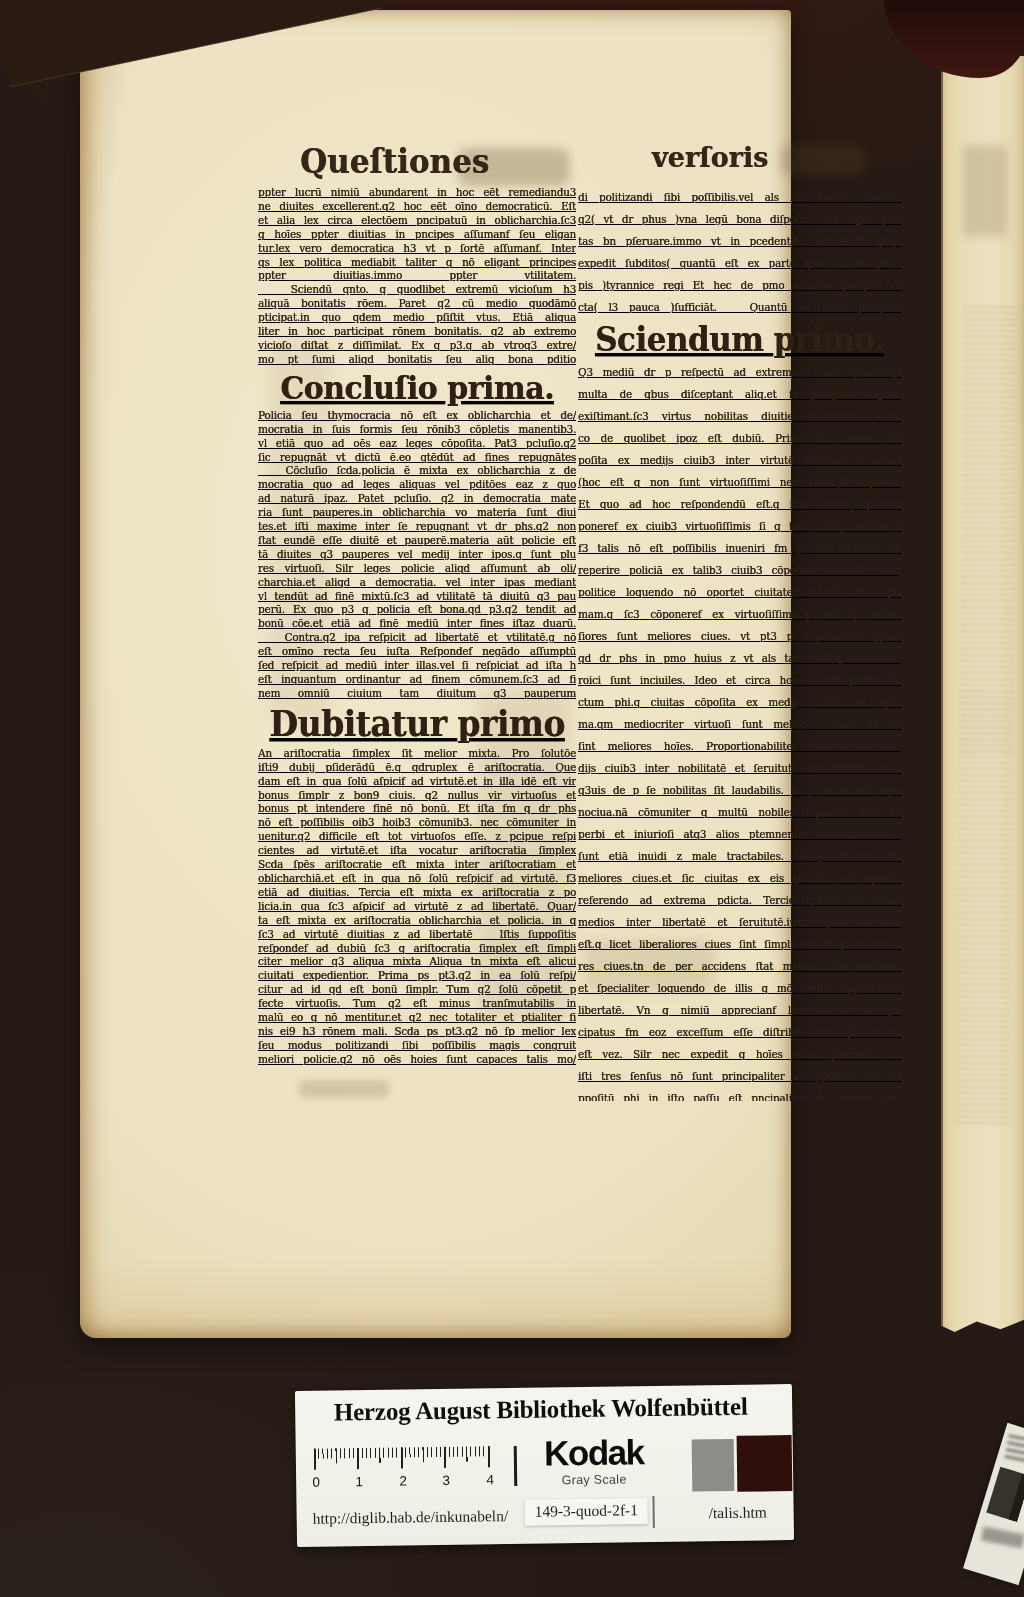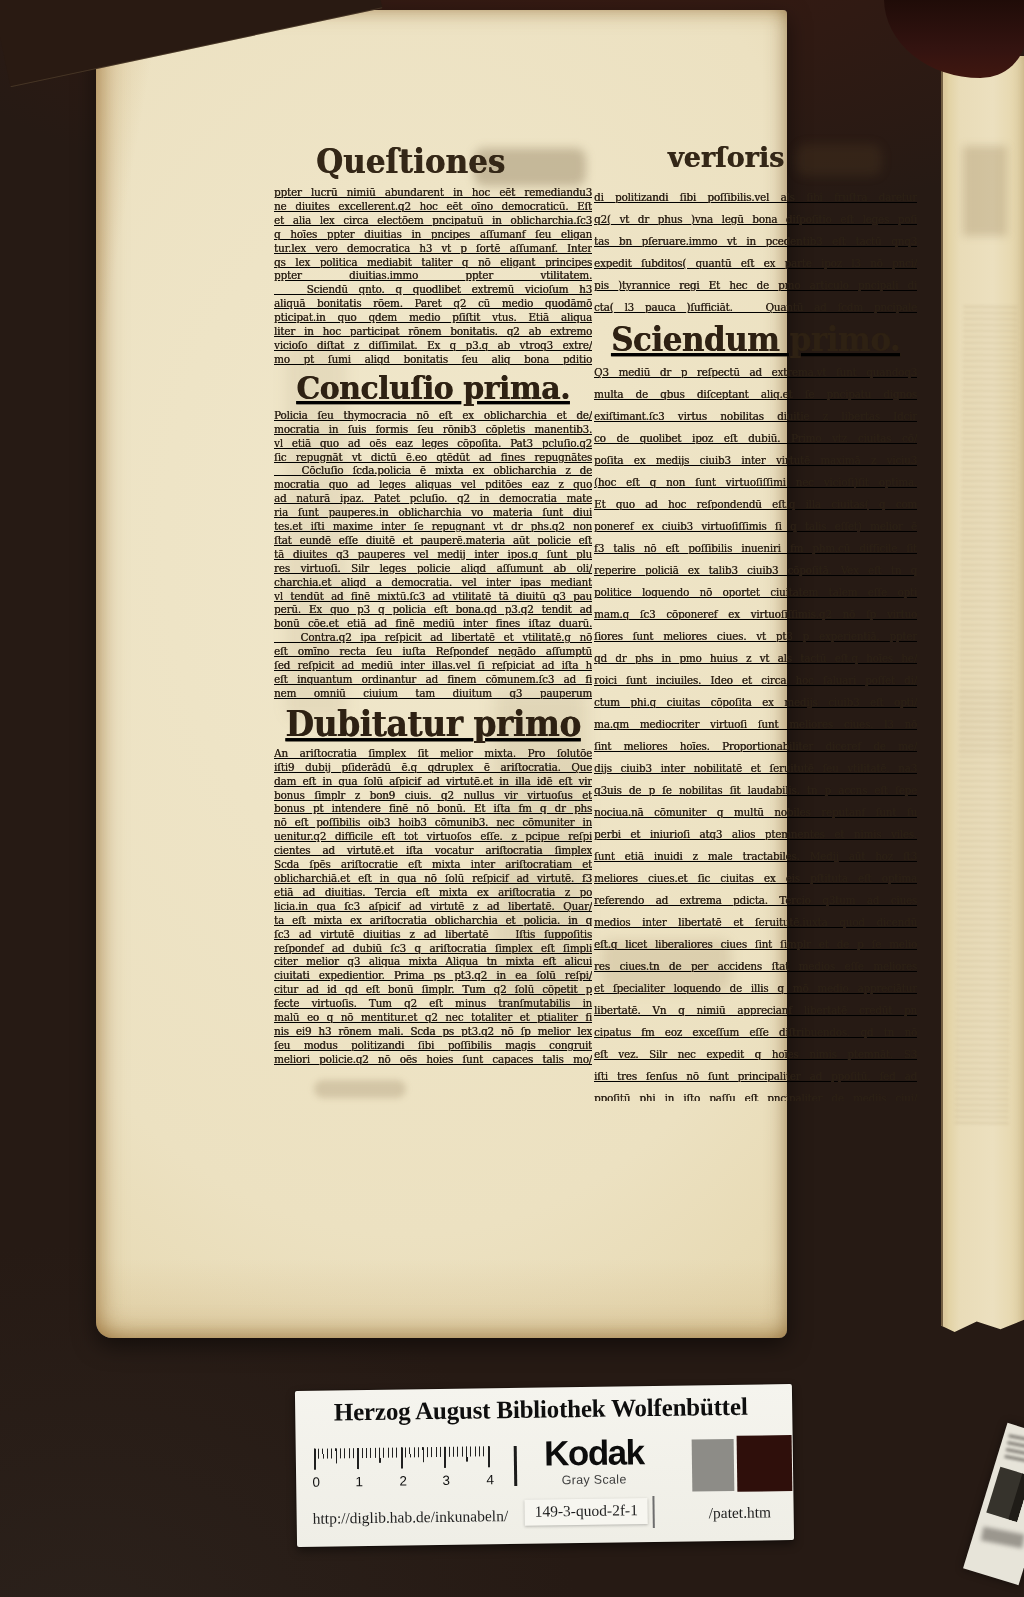--- a/index.html
+++ b/index.html
@@ -8,33 +8,34 @@
     background:
       radial-gradient(1200px 520px at 55% -5%, #3a1a12 0%, rgba(58,26,18,0) 60%),
       radial-gradient(900px 700px at 8% 102%, #2b211b 0%, rgba(43,33,27,0) 55%),
       #261a14;
     font-family:"DejaVu Serif", serif;
   }
   .scene{position:absolute;inset:0;}
 
   
   .book-page{
-    position:absolute;left:96px;top:10px;width:691px;height:1328px;
+    position:absolute;left:80px;top:10px;width:691px;height:1328px;
     background:
       linear-gradient(100deg, rgba(185,142,75,.30) 0%, rgba(185,142,75,0) 7%),
       linear-gradient(0deg, rgba(180,140,75,.18) 0%, rgba(180,140,75,0) 6%),
       radial-gradient(120% 90% at 45% 40%, #f0e7cb 0%, #ece1c1 58%, #e4d5ab 85%, #d8c28d 97%, #cdb279 100%);
     border-radius:30px 4px 8px 16px;
     box-shadow:
       inset 16px 0 26px -12px rgba(140,95,35,.55),
       inset -12px 0 20px -10px rgba(120,85,40,.45),
       inset 0 -16px 24px -12px rgba(140,100,40,.5),
       inset 0 14px 22px -14px rgba(140,100,40,.40),
       0 8px 22px rgba(0,0,0,.5);
     z-index:1;
+    padding-left:20px;
   }
 
   
   .ghost{position:absolute;border-radius:10px;pointer-events:none;}
   .g1{left:378px;top:138px;width:112px;height:38px;background:rgba(95,72,40,.28);filter:blur(5px);}
   .g2{left:700px;top:134px;width:86px;height:32px;background:rgba(95,72,40,.22);filter:blur(5px);}
   .g3{left:398px;top:680px;width:92px;height:330px;background:rgba(110,85,50,.10);filter:blur(8px);}
   .g4{left:218px;top:1070px;width:92px;height:18px;background:rgba(110,85,50,.20);filter:blur(3px);}
   .g5{left:505px;top:930px;width:130px;height:52px;background:rgba(120,90,50,.14);filter:blur(6px);}
   .g6{left:190px;top:330px;width:60px;height:380px;background:rgba(120,90,50,.08);filter:blur(7px);}
@@ -313,21 +314,21 @@
       <div class="kodak-logo">Kodak</div>
       <div class="kodak-sub">Gray Scale</div>
     </div>
 
     <div class="patch patch-gray"></div>
     <div class="patch patch-dark"></div>
 
     <div class="url-base">http://diglib.hab.de/inkunabeln/</div>
     <div class="shelf">149-3-quod-2f-1</div>
     <div class="divider"></div>
-    <div class="url-page">/patet.htm</div>
+    <div class="url-page">/talis.htm</div>
   </div>
 
   <div class="facing-label">
     <div class="fl-smudge"></div>
     <div class="fl-patch"></div>
     <div class="fl-smudge2"></div>
   </div>
 
 </div>
 

